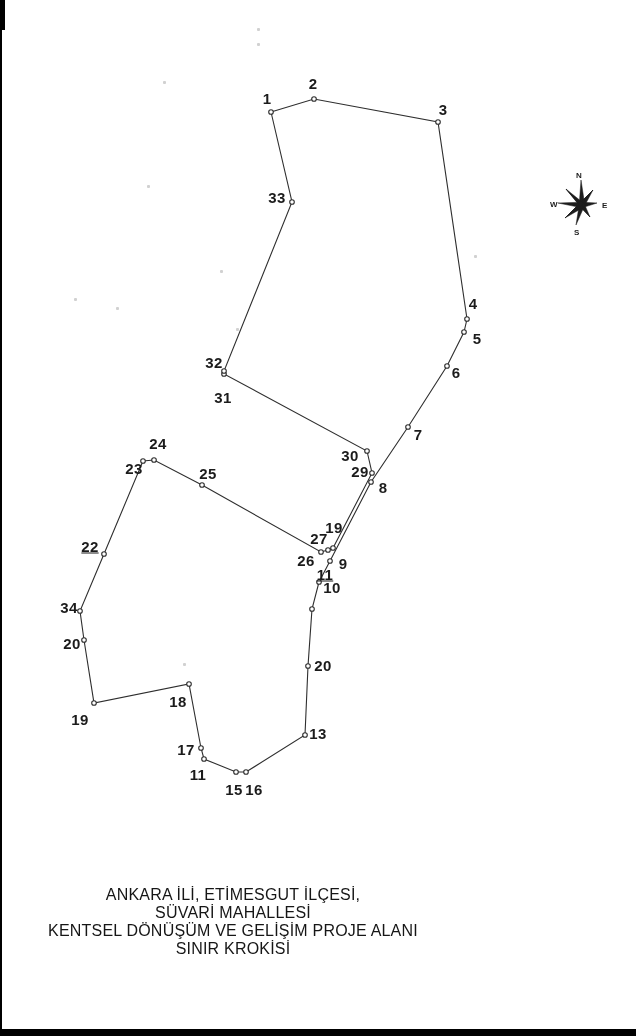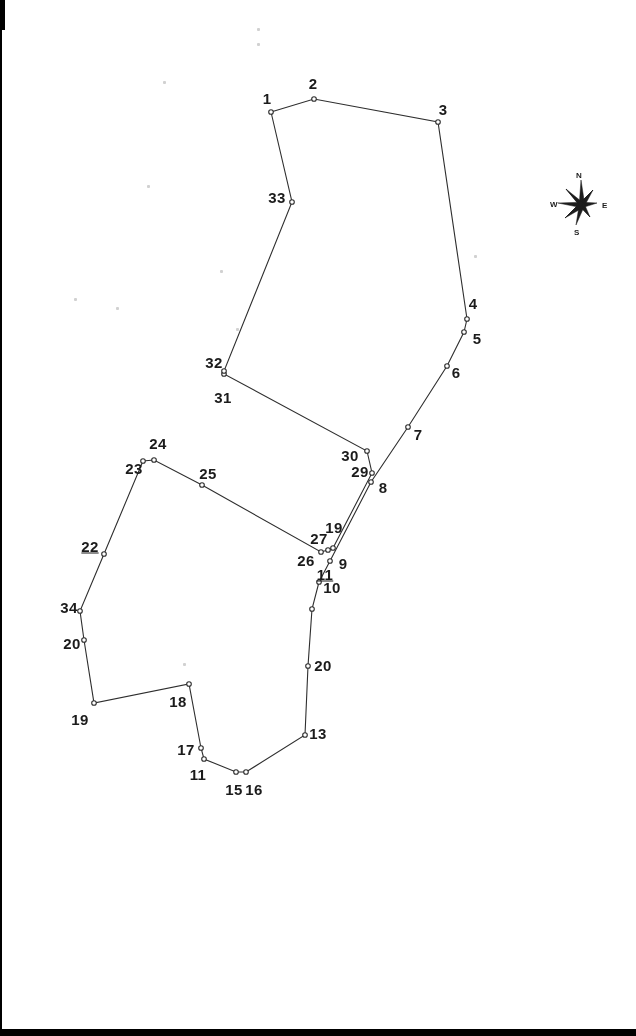--- a/index.html
+++ b/index.html
@@ -135,20 +135,26 @@
       <polygon points="47,55 41,41 37,45" stroke-width="0.4"></polygon>
       <polygon points="22,56 40.7,45.2 37.3,40.8" stroke-width="0.4"></polygon>
       <polygon points="23,27 40.7,41.3 37.3,44.7" stroke-width="0.4"></polygon>
     </g>
     <text class="compass-letter" x="33" y="16">N</text>
     <text class="compass-letter" x="31" y="73">S</text>
     <text class="compass-letter" x="59" y="46">E</text>
     <text class="compass-letter" x="7" y="45">W</text>
   </svg>
 
+  <div class="title-block">
+    <div>ANKARA İLİ, ETİMESGUT İLÇESİ,</div>
+    <div>SÜVARİ MAHALLESİ</div>
+    <div>KENTSEL DÖNÜŞÜM VE GELİŞİM PROJE ALANI</div>
+    <div>SINIR KROKİSİ</div>
+  </div>
 
   <div id="artifacts">
       <div class="artifact" style="left: 0px; top: 0px; width: 2px; height: 1036px;"></div>
       <div class="artifact" style="left: 0px; top: 0px; width: 5px; height: 30px;"></div>
       <div class="artifact" style="left: 0px; top: 1029px; width: 636px; height: 7px;"></div>
       <div class="speck" style="left: 257px; top: 28px;"></div>
       <div class="speck" style="left: 257px; top: 43px;"></div>
       <div class="speck" style="left: 163px; top: 81px;"></div>
       <div class="speck" style="left: 147px; top: 185px;"></div>
       <div class="speck" style="left: 220px; top: 270px;"></div>

